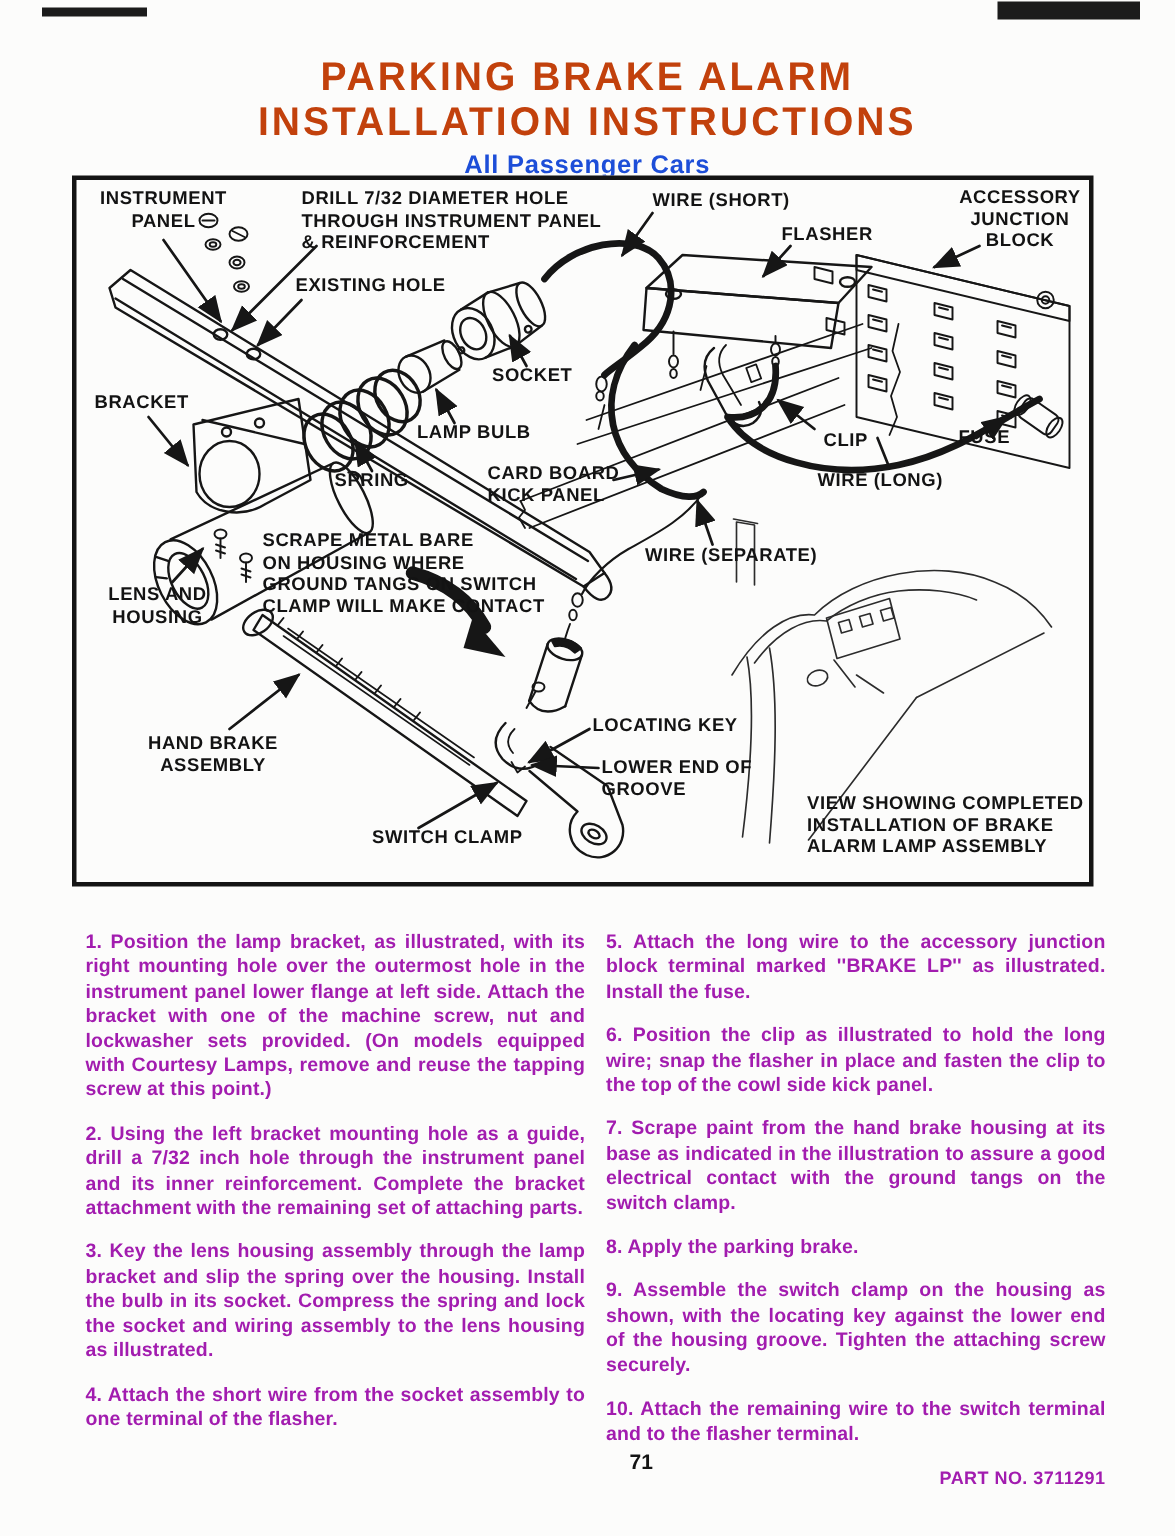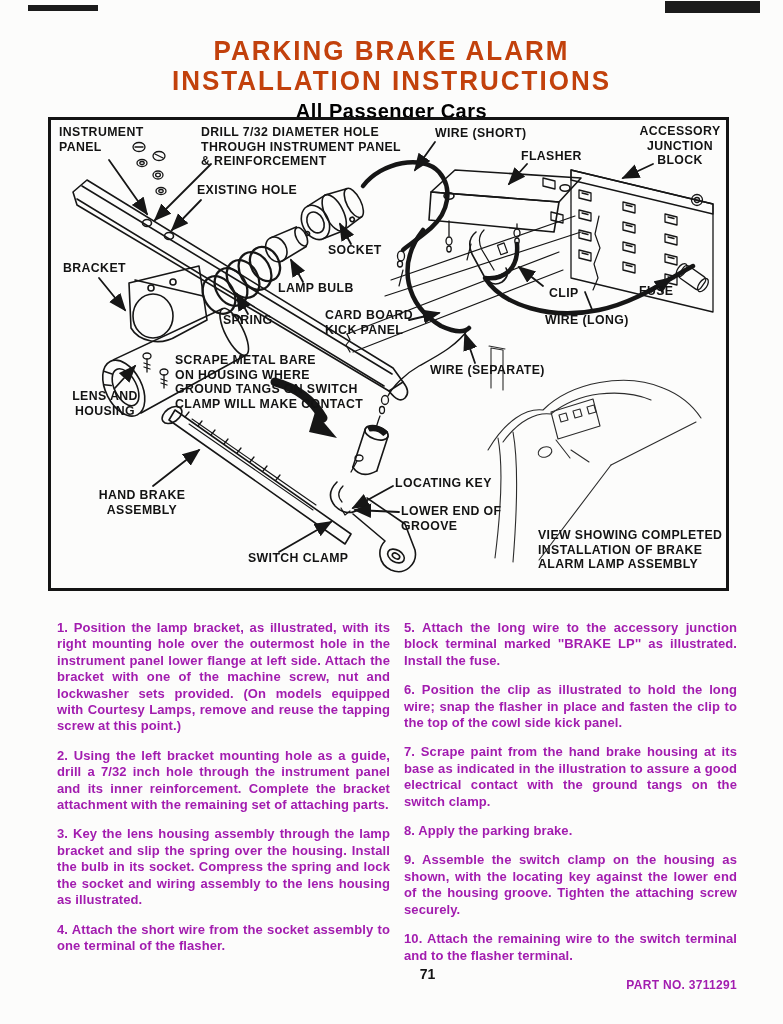--- a/index.html
+++ b/index.html
@@ -5,21 +5,21 @@
   html,body{margin:0;padding:0;}
   body{
     width:783px;height:1024px;position:relative;overflow:hidden;
     background:#fcfcfb;color:#141414;
     font-family:"Liberation Sans","DejaVu Sans",sans-serif;
     -webkit-font-smoothing:antialiased;
   }
   .scanmark{position:absolute;background:#1b1b1b;}
   .titleblock{position:absolute;left:0;top:36px;width:783px;text-align:center;}
   .title-line{font-weight:700;font-size:26px;letter-spacing:2px;line-height:30px;color:#c2410c;transform:scaleY(1.03);}
-  .subtitle{font-weight:700;font-size:20px;letter-spacing:0.5px;margin-top:4px;color:#000000;}
+  .subtitle{font-weight:700;font-size:17px;letter-spacing:0.5px;margin-top:4px;color:#1d4ed8;}
   .diagram-box{
     position:absolute;left:48px;top:117px;width:675px;height:468px;
     border:3px solid #141414;background:#fcfcfb;
   }
   .dlabel{
     position:absolute;font-weight:700;font-size:12.3px;line-height:14.6px;
     letter-spacing:0.4px;white-space:pre-line;color:#131313;
   }
   svg.art{position:absolute;left:0;top:0;width:675px;height:468px;}
   .columns{position:absolute;top:608px;left:0;width:783px;}
@@ -292,21 +292,21 @@
       <line x1="358" y1="200" x2="388" y2="193" marker-end="url(#ah)"></line>
       <line x1="542" y1="192" x2="534" y2="172"></line>
       <line x1="424" y1="243" x2="414" y2="214" marker-end="url(#ah)"></line>
       <line x1="102" y1="366" x2="148" y2="330" marker-end="url(#ah)"></line>
       <line x1="342" y1="366" x2="302" y2="388" marker-end="url(#ah)"></line>
       <line x1="348" y1="392" x2="304" y2="390" marker-end="url(#ah)"></line>
       <line x1="228" y1="432" x2="280" y2="402" marker-end="url(#ah)"></line>
     </g>
   </svg>
 
-  <div class="dlabel" style="left:8px;top:5px;width:100px;text-align:left;">INSTRUMENT
+  <div class="dlabel" style="left:8px;top:5px;width:100px;text-align:center;">INSTRUMENT
 PANEL</div>
   <div class="dlabel" style="left:150px;top:5px;">DRILL 7/32 DIAMETER HOLE
 THROUGH INSTRUMENT PANEL
 &amp; REINFORCEMENT</div>
   <div class="dlabel" style="left:146px;top:63px;">EXISTING HOLE</div>
   <div class="dlabel" style="left:277px;top:123px;">SOCKET</div>
   <div class="dlabel" style="left:227px;top:161px;">LAMP BULB</div>
   <div class="dlabel" style="left:172px;top:193px;">SPRING</div>
   <div class="dlabel" style="left:12px;top:141px;">BRACKET</div>
   <div class="dlabel" style="left:14px;top:269px;width:80px;text-align:center;">LENS AND

